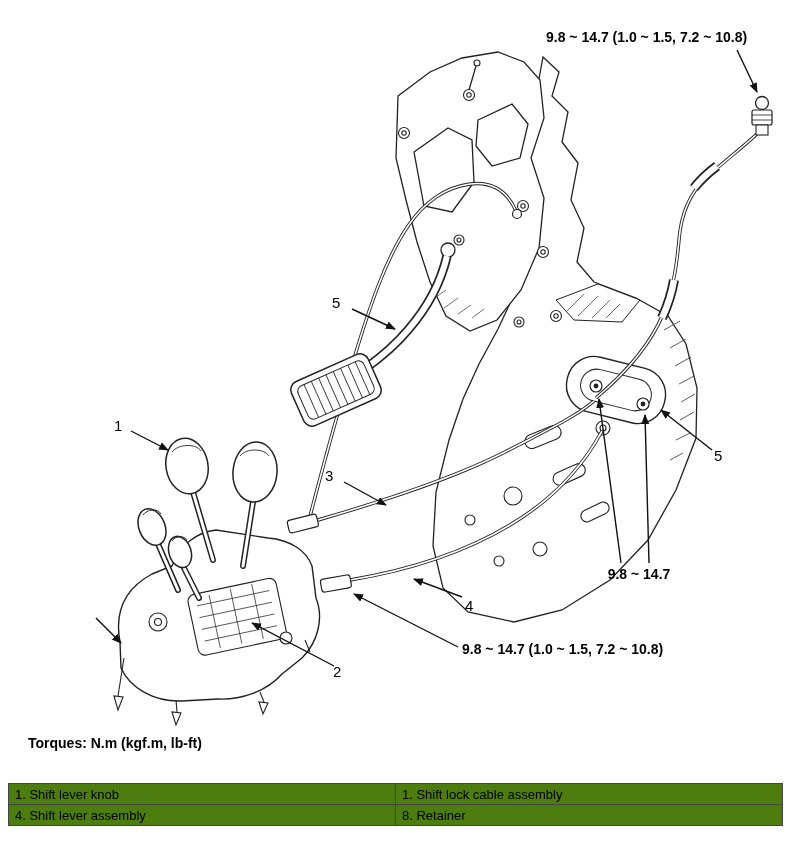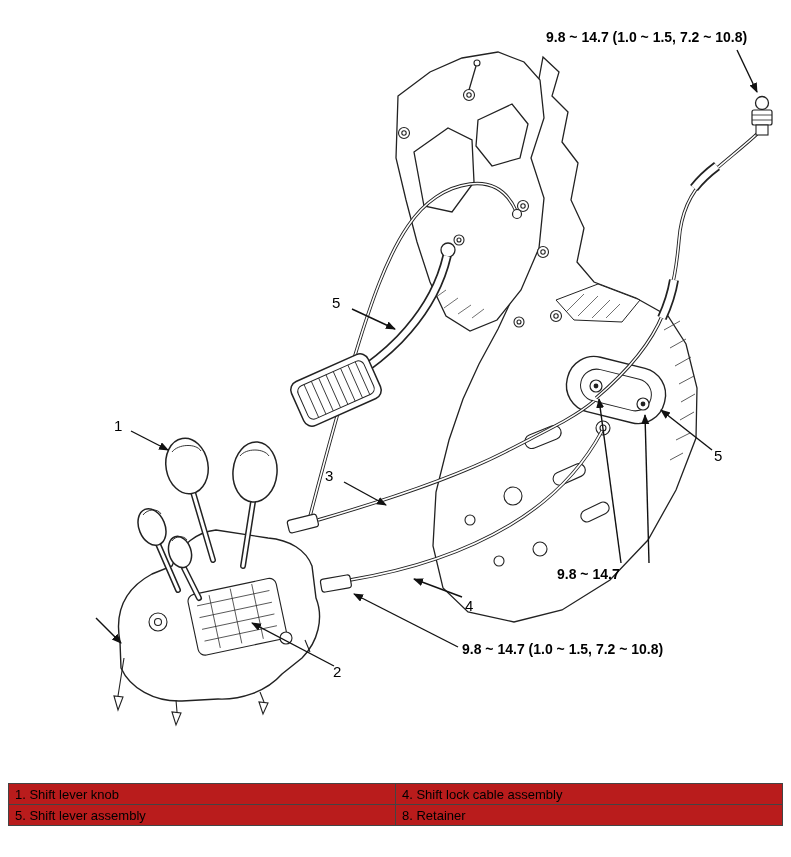--- a/index.html
+++ b/index.html
@@ -12,31 +12,31 @@
   .anno{position:absolute;white-space:nowrap;}
   .torque{font-weight:bold;font-size:14px;line-height:17px;}
   .num{font-size:15px;font-weight:normal;}
   .t-top{left:546px;top:29px;}
   .c5l{left:332px;top:294px;}
   .c1{left:114px;top:417px;}
   .c3{left:325px;top:467px;}
   .t-left{left:28px;top:561px;}
   .c2{left:333px;top:663px;}
   .c4{left:465px;top:597px;}
-  .t-mid{left:557px;top:566px;width:164px;text-align:left;}
+  .t-mid{left:557px;top:566px;width:164px;text-align:center;}
   .c5r{left:714px;top:447px;}
   .t-bottom{left:462px;top:641px;}
   .t-note{left:28px;top:735px;}
   table.legend{
     position:absolute;left:8px;top:783px;width:775px;
     border-collapse:collapse;table-layout:fixed;
   }
   table.legend td{
     border:1px solid #444;width:50%;height:20px;
-    font-size:13px;padding:0 4px 0 6px;vertical-align:middle;background:#b91c1c;
+    font-size:13px;padding:0 4px 0 6px;vertical-align:middle;background:#4d7c0f;
   }
 </style>
 </head>
 <body>
 
 <div class="page">
 
   <div class="diagram">
     <svg width="791" height="772" viewBox="0 0 791 772">
       <defs>
@@ -211,28 +211,29 @@
     <div class="anno num c5l">5</div>
     <div class="anno num c1">1</div>
     <div class="anno num c3">3</div>
     <div class="anno num c2">2</div>
     <div class="anno num c4">4</div>
     <div class="anno torque t-mid">
       <div>9.8 ~ 14.7</div>
     </div>
     <div class="anno num c5r">5</div>
     <div class="anno torque t-bottom">9.8 ~ 14.7 (1.0 ~ 1.5, 7.2 ~ 10.8)</div>
+    <div class="anno torque t-note">Torques: N.m (kgf.m, lb-ft)</div>
   </div>
 
   <table class="legend">
     <tbody>
         <tr>
       <td>1. Shift lever knob</td>
-      <td>4. Shift lock cable assembly</td>
+      <td>1. Shift lock cable assembly</td>
     </tr>
     <tr>
-      <td>5. Shift lever assembly</td>
+      <td>4. Shift lever assembly</td>
       <td>8. Retainer</td>
     </tr>
   </tbody>
     </table>
 
 </div>
 
 </body></html>

